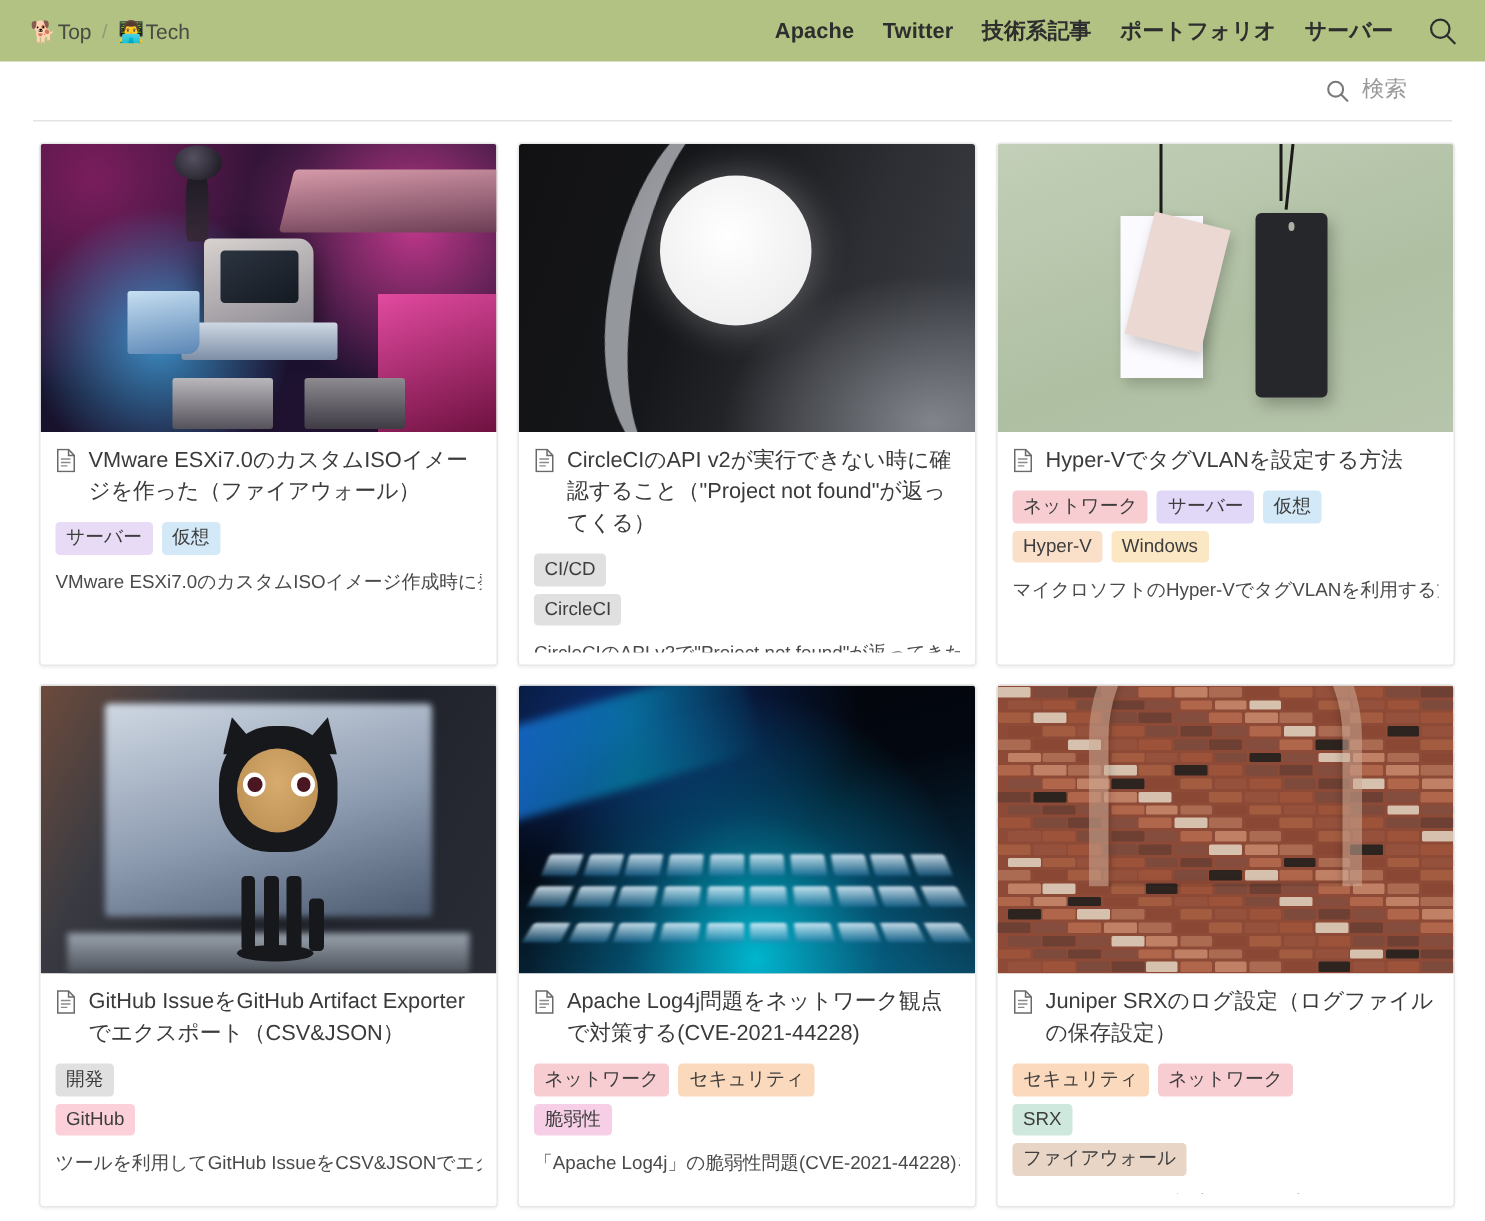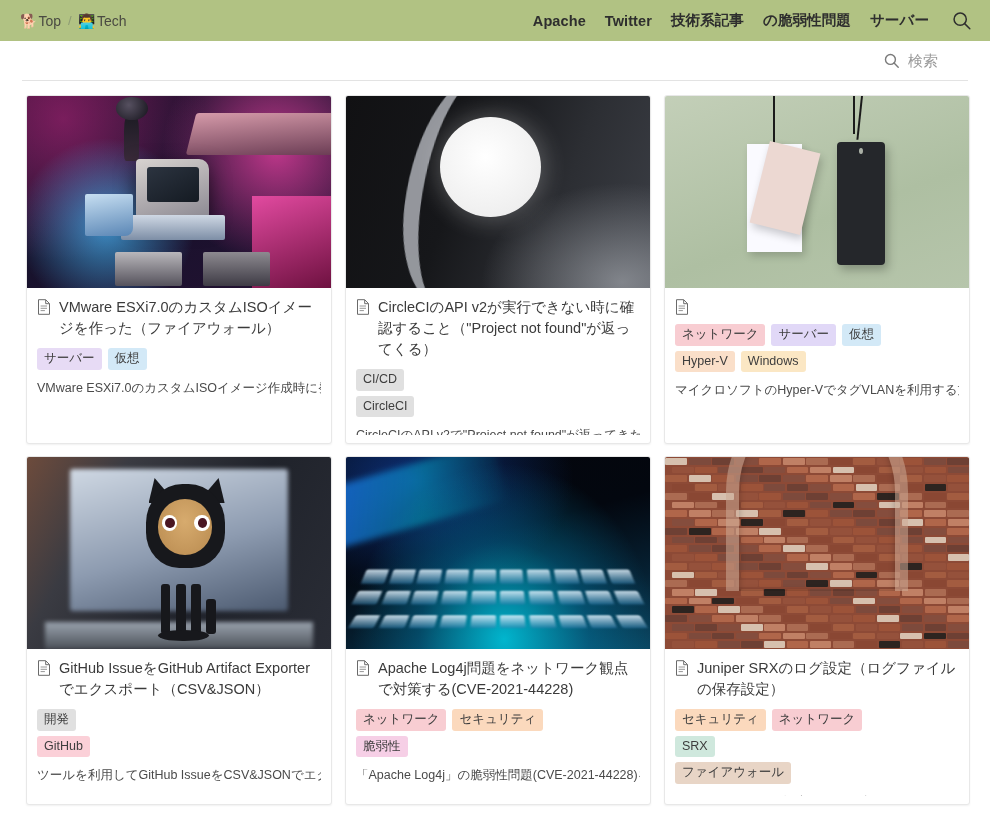--- a/index.html
+++ b/index.html
@@ -76,21 +76,21 @@
   .search-box {
     display: flex;
     align-items: center;
     gap: 8px;
   }
   .search-box svg { display: block; }
   .search-input {
     border: none;
     outline: none;
     font-size: 15px;
-    font-family: Liberation Sans, sans-serif;
+    font-family: Liberation Mono, monospace;
     color: #555;
     width: 60px;
     background: transparent;
   }
   .search-input::placeholder { color: #9a9a9a; }
 
   .divider {
     height: 1px;
     background: #e3e3e3;
     margin: 0 22px;
@@ -278,21 +278,21 @@
     <a class="crumb" href="#">
       <span class="crumb-ico">👨‍💻</span>
       <span>Tech</span>
     </a>
   </nav>
 
   <nav class="main-nav">
     <a class="nav-link" href="#">Apache</a>
     <a class="nav-link" href="#">Twitter</a>
     <a class="nav-link" href="#">技術系記事</a>
-    <a class="nav-link" href="#">の脆弱性問題</a>
+    <a class="nav-link" href="#">ポートフォリオ</a>
     <a class="nav-link" href="#">サーバー</a>
     <button class="nav-search-btn">
       <svg width="21" height="21" viewBox="0 0 24 24" fill="none" stroke="#2e2e2e" stroke-width="1.7">
         <circle cx="10.5" cy="10.5" r="7"></circle>
         <line x1="15.6" y1="15.6" x2="21.5" y2="21.5" stroke-linecap="round"></line>
       </svg>
     </button>
   </nav>
 </header>
 
@@ -377,20 +377,21 @@
           <div class="btag"></div>
       </div>
     </div>
     <div class="card-body">
       <a class="card-title" href="#">
         <svg class="doc-icon" width="14" height="16" viewBox="0 0 14 16">
           <path d="M1.5 0.7h7.2L12.5 4.6v10.7H1.5z" fill="#fff" stroke="#6a6a6a" stroke-width="1"></path>
           <path d="M8.7 0.9v3.8h3.6" fill="none" stroke="#6a6a6a" stroke-width="1"></path>
           <path d="M3.6 7h6.4M3.6 9.3h6.4M3.6 11.6h4.3" stroke="#8a8a8a" stroke-width="0.9"></path>
         </svg>
+        <span class="card-title-text">Hyper-VでタグVLANを設定する方法</span>
       </a>
       <div class="tag-row">
         <span class="chip" style="background:#f8cdd2">ネットワーク</span>
         <span class="chip" style="background:#e1d8f7">サーバー</span>
         <span class="chip" style="background:#d3e9f7">仮想</span>
       </div>
       <div class="tag-row">
         <span class="chip" style="background:#fadfc9">Hyper-V</span>
         <span class="chip" style="background:#fbe7c4">Windows</span>
       </div>

